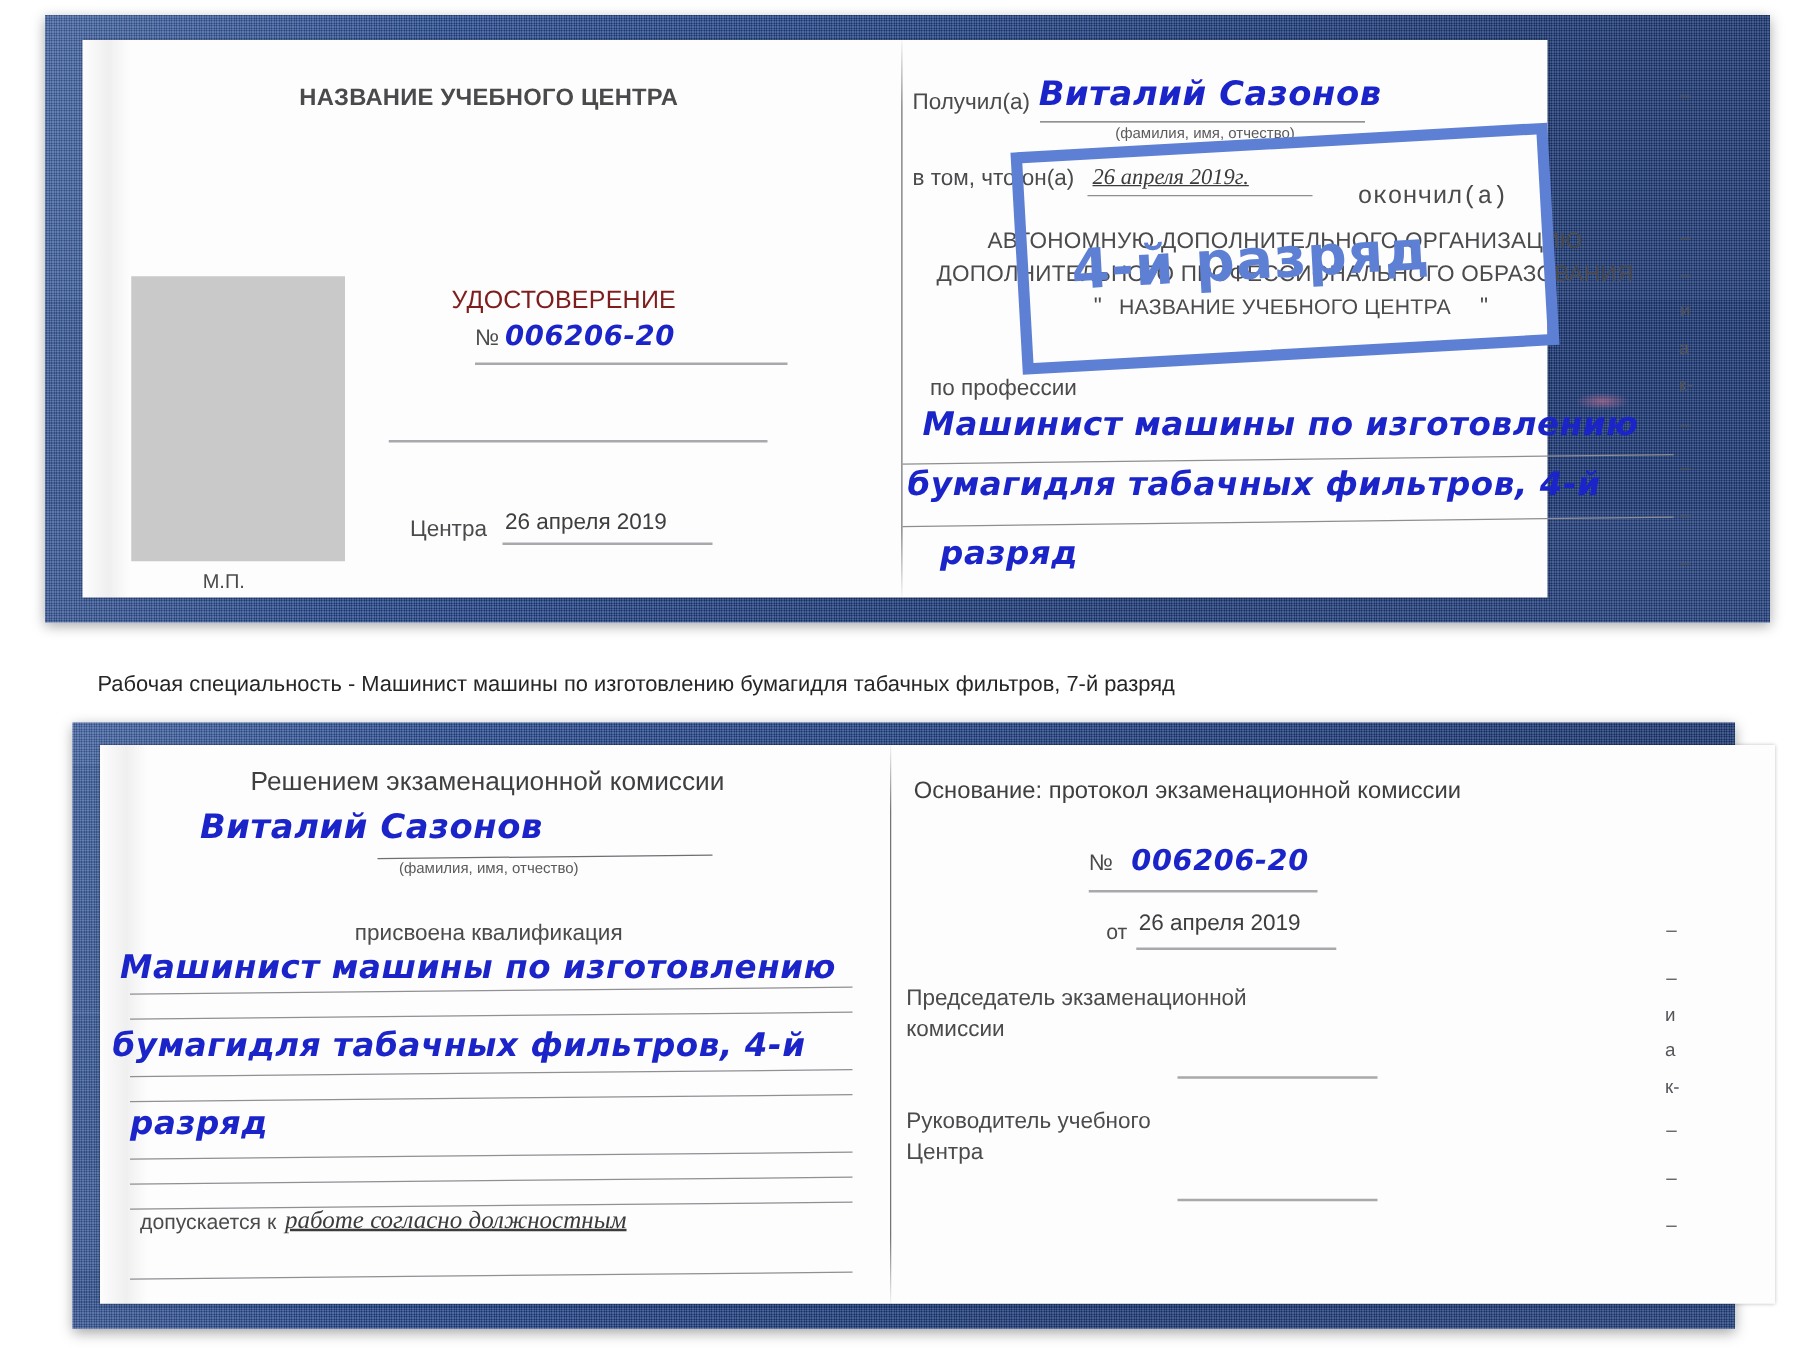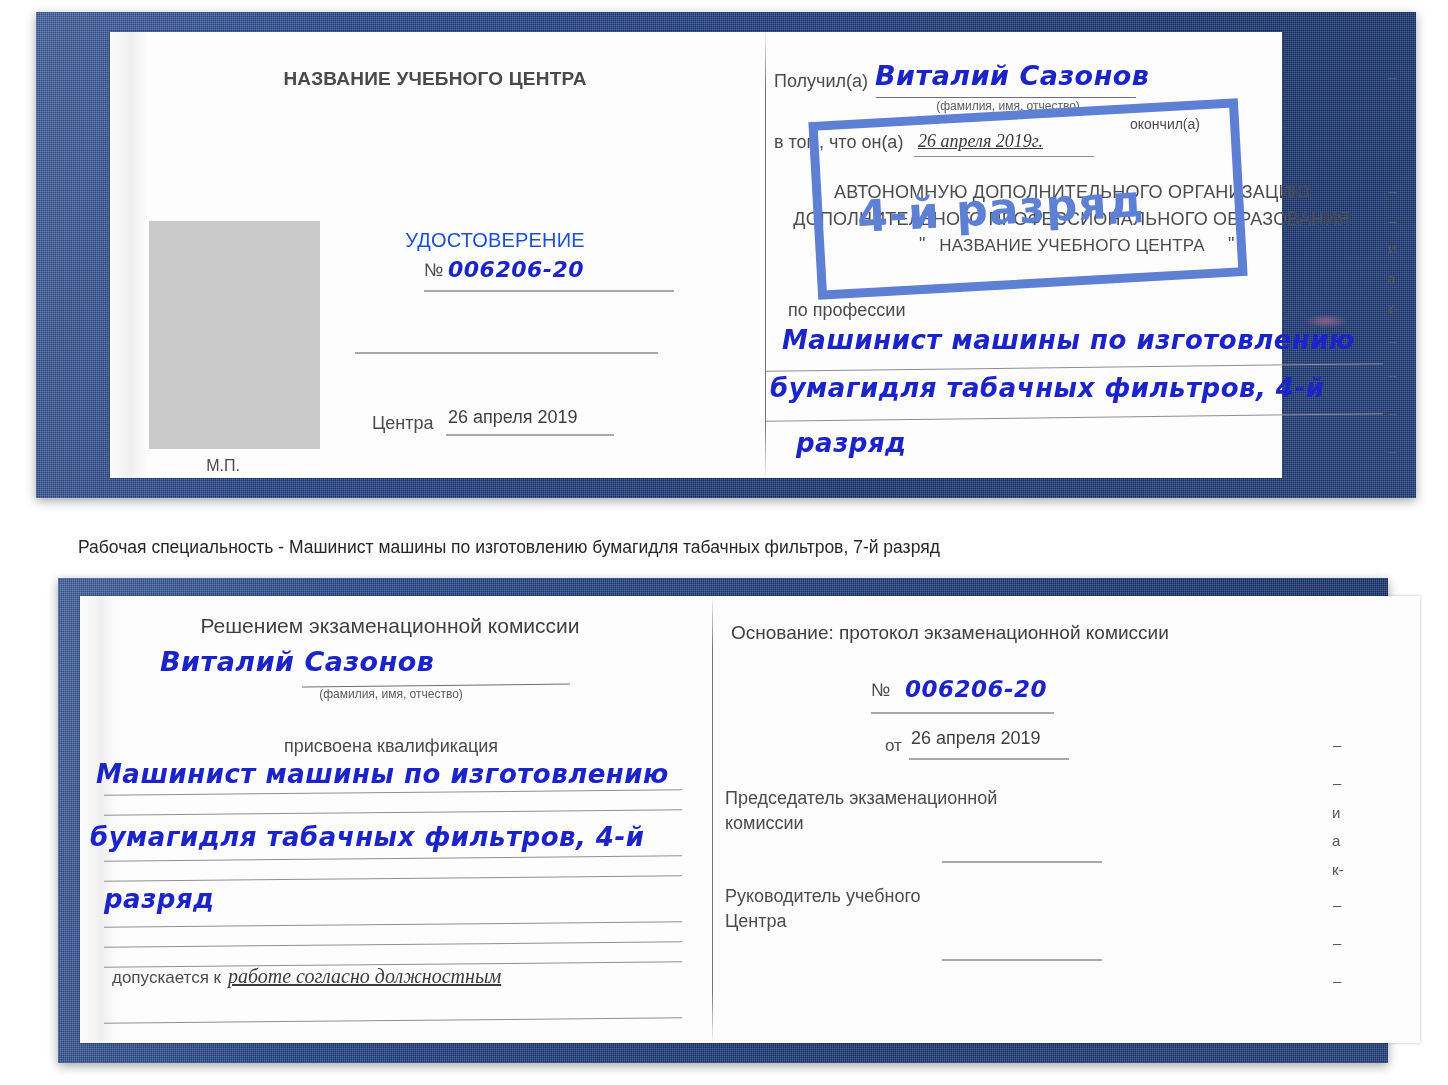--- a/index.html
+++ b/index.html
@@ -106,31 +106,31 @@
     background: radial-gradient(ellipse at center, rgba(214,120,150,.55), rgba(214,120,150,0) 70%);
   }
 </style>
 </head>
 <body>
 
 <div id="page">
 
   <div class="book" style="left:36px; top:12px; width:1380px; height:486px;"></div>
 
-  <div class="spread" style="left:66px; top:32px; width:1172px; height:446px;margin-left:44px;">
+  <div class="spread" style="left:66px; top:32px; width:1172px; height:446px;">
     <div class="spine-line" style="left:655px;"></div>
 
     <div class="page" style="left:0; width:655px;">
       <div class="t c caps" style="left:325px; top:36px; font-size:19px; font-weight:bold; color:#4a4a4d;">НАЗВАНИЕ УЧЕБНОГО ЦЕНТРА</div>
 
       <div class="photo" style="left:39px; top:189px; width:171px; height:228px;"></div>
 
       <div class="t c" style="left:113px; top:425px; font-size:16px;">М.П.</div>
 
-      <div class="t c caps" style="left:385px; top:197px; font-size:20px; color:#1d4ed8;">УДОСТОВЕРЕНИЕ</div>
+      <div class="t c caps" style="left:385px; top:197px; font-size:20px; color:#7f1d1d;">УДОСТОВЕРЕНИЕ</div>
 
       <div class="t" style="left:314px; top:228px; font-size:18px;">№</div>
       <div class="t hand" style="left:338px; top:225px; font-size:22px;">006206-20</div>
       <div class="rule" style="left:314px; top:258px; width:250px;"></div>
 
       <div class="rule" style="left:245px; top:320px; width:303px;"></div>
 
       <div class="t" style="left:262px; top:381px; font-size:18px;">Центра</div>
       <div class="t" style="left:338px; top:375px; font-size:18px; color:#3e3e41;">26 апреля 2019</div>
       <div class="rule" style="left:336px; top:402px; width:168px;"></div>
@@ -138,21 +138,21 @@
 
     <div class="page" style="left:656px; width:664px;">
       <div class="t" style="left:8px; top:39px; font-size:18px;">Получил(а)</div>
       <div class="t hand" style="left:109px; top:28px; font-size:27px;">Виталий Сазонов</div>
       <div class="rule dark" style="left:110px; top:65px; width:260px;"></div>
       <div class="t tiny c" style="left:242px; top:67px;">(фамилия, имя, отчество)</div>
 
       <div class="t" style="left:8px; top:100px; font-size:18px;">в том, что он(а)</div>
       <div class="t serif-it" style="left:152px; top:99px; font-size:18px;">26 апреля 2019г.</div>
       <div class="rule thin" style="left:148px; top:124px; width:180px;"></div>
-      <div class="t" style="left:364px; top:84px; font-size:14px;">окончил(а)</div>
+      <div class="t" style="left:364px; top:114px; font-size:20px;font-family:Liberation Mono, monospace;">окончил(а)</div>
 
       <div class="t c caps" style="left:306px; top:150px; font-size:18px;">АВТОНОМНУЮ ДОПОЛНИТЕЛЬНОГО ОРГАНИЗАЦИЮ</div>
       <div class="t c caps" style="left:306px; top:177px; font-size:18px;">ДОПОЛНИТЕЛЬНОГО ПРОФЕССИОНАЛЬНОГО ОБРАЗОВАНИЯ</div>
       <div class="t" style="left:153px; top:202px; font-size:18px;">"</div>
       <div class="t c caps" style="left:306px; top:204px; font-size:17px;">НАЗВАНИЕ УЧЕБНОГО ЦЕНТРА</div>
       <div class="t" style="left:462px; top:202px; font-size:18px;">"</div>
 
       <div class="t" style="left:22px; top:268px; font-size:18px;">по профессии</div>
 
       <div class="t hand" style="left:16px; top:293px; font-size:26px;">Машинист машины по изготовлению</div>

